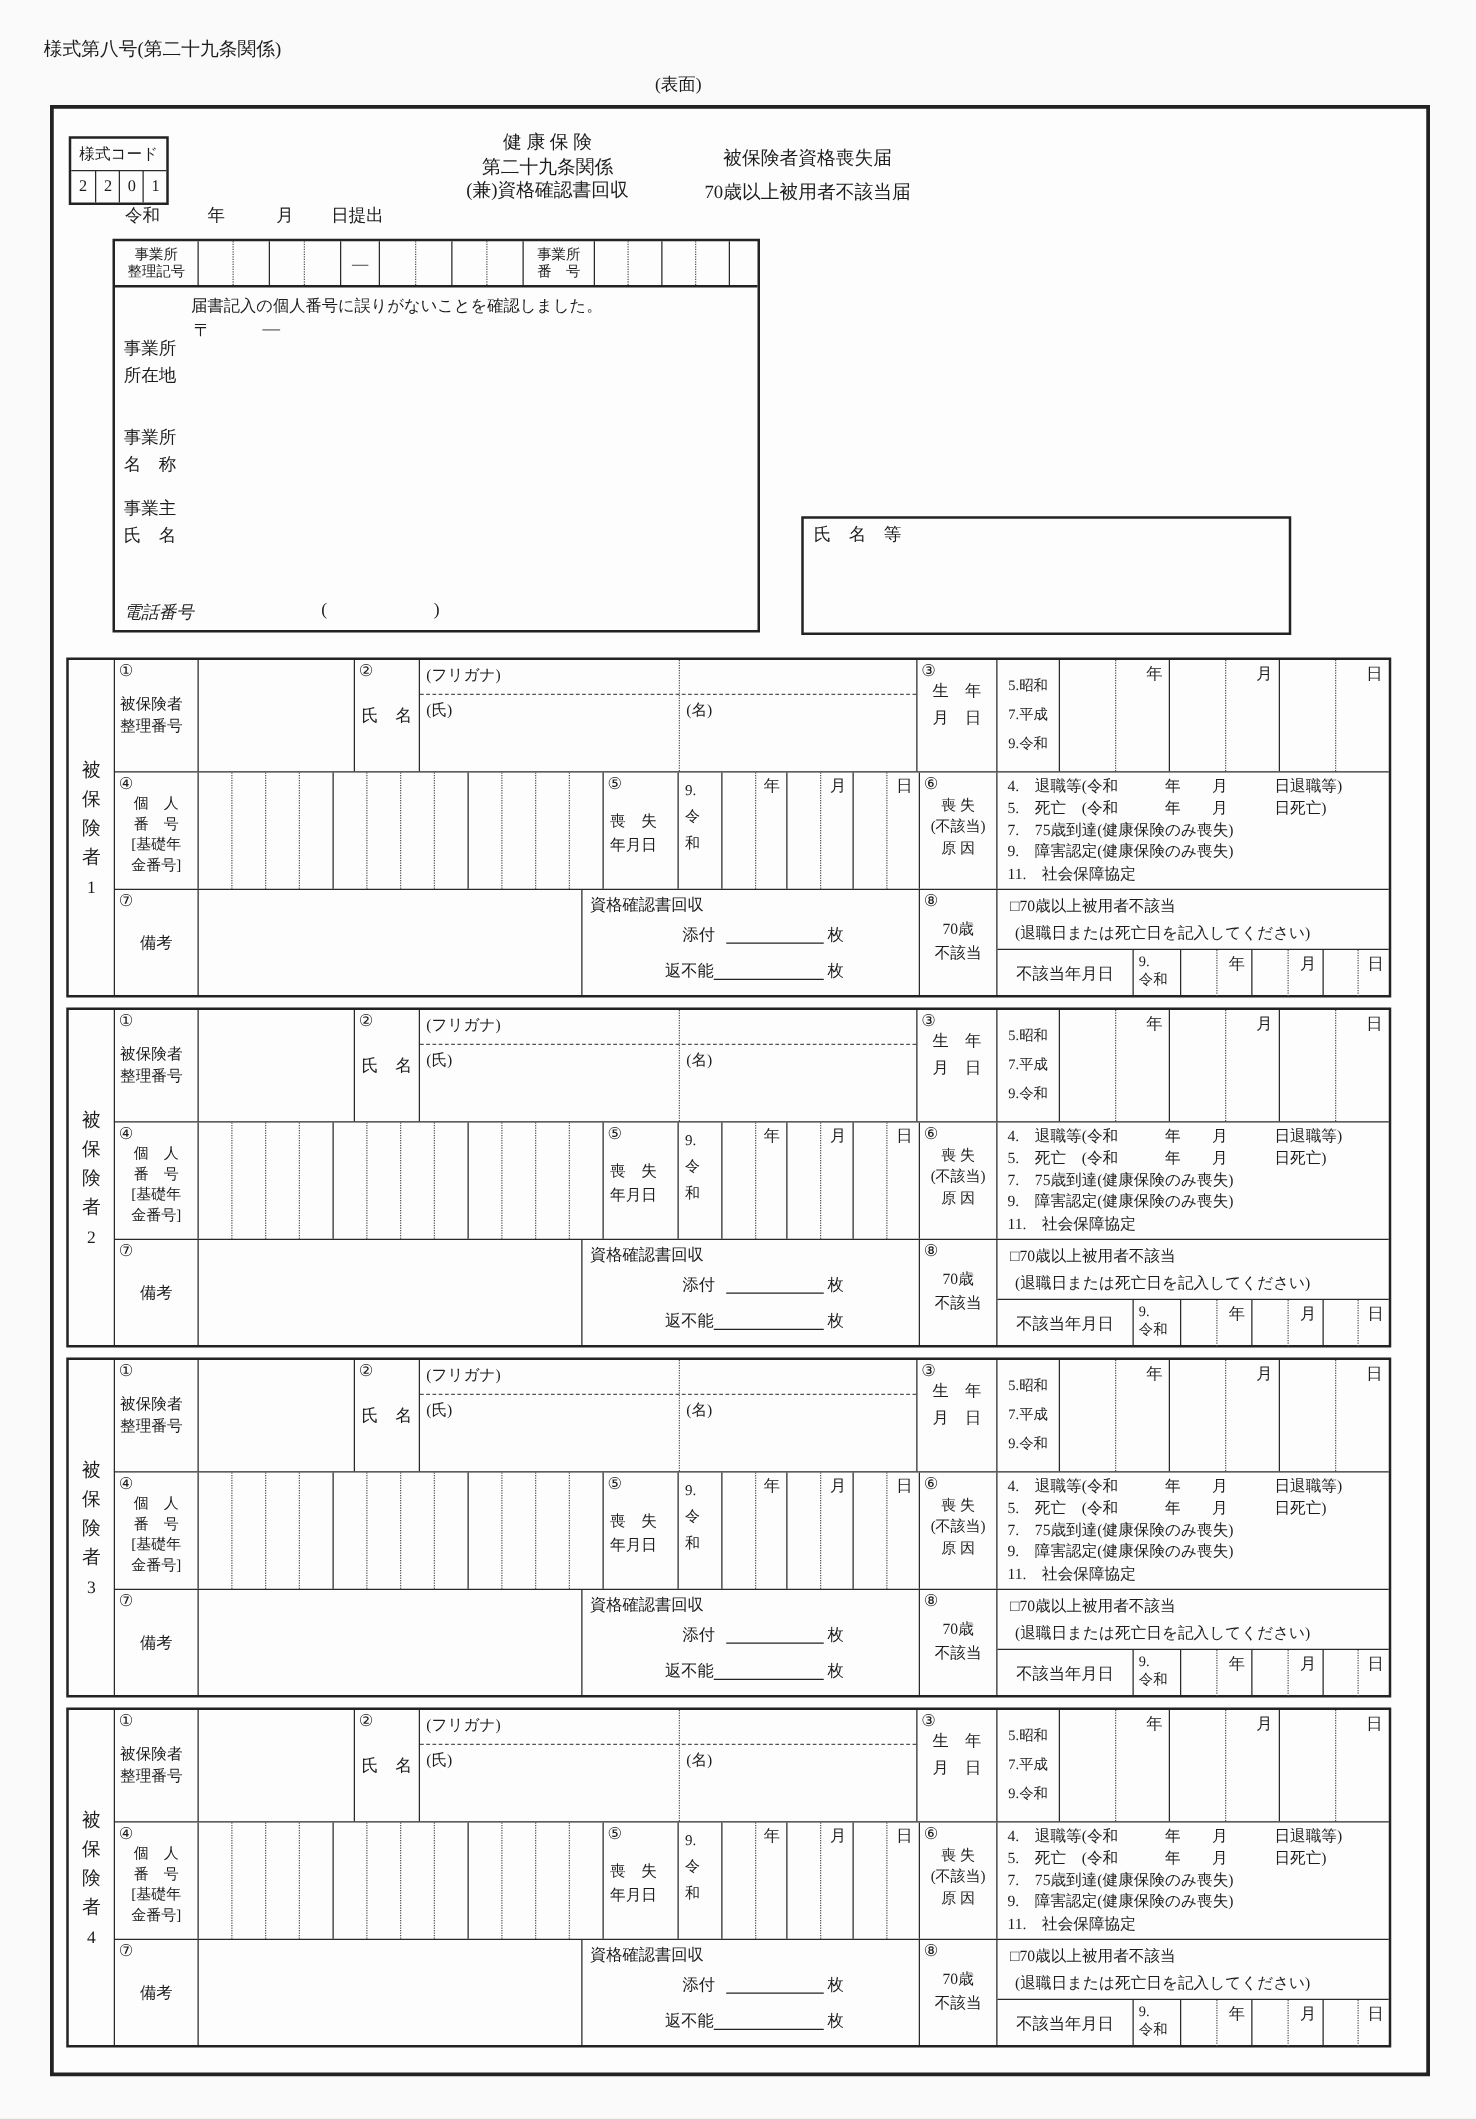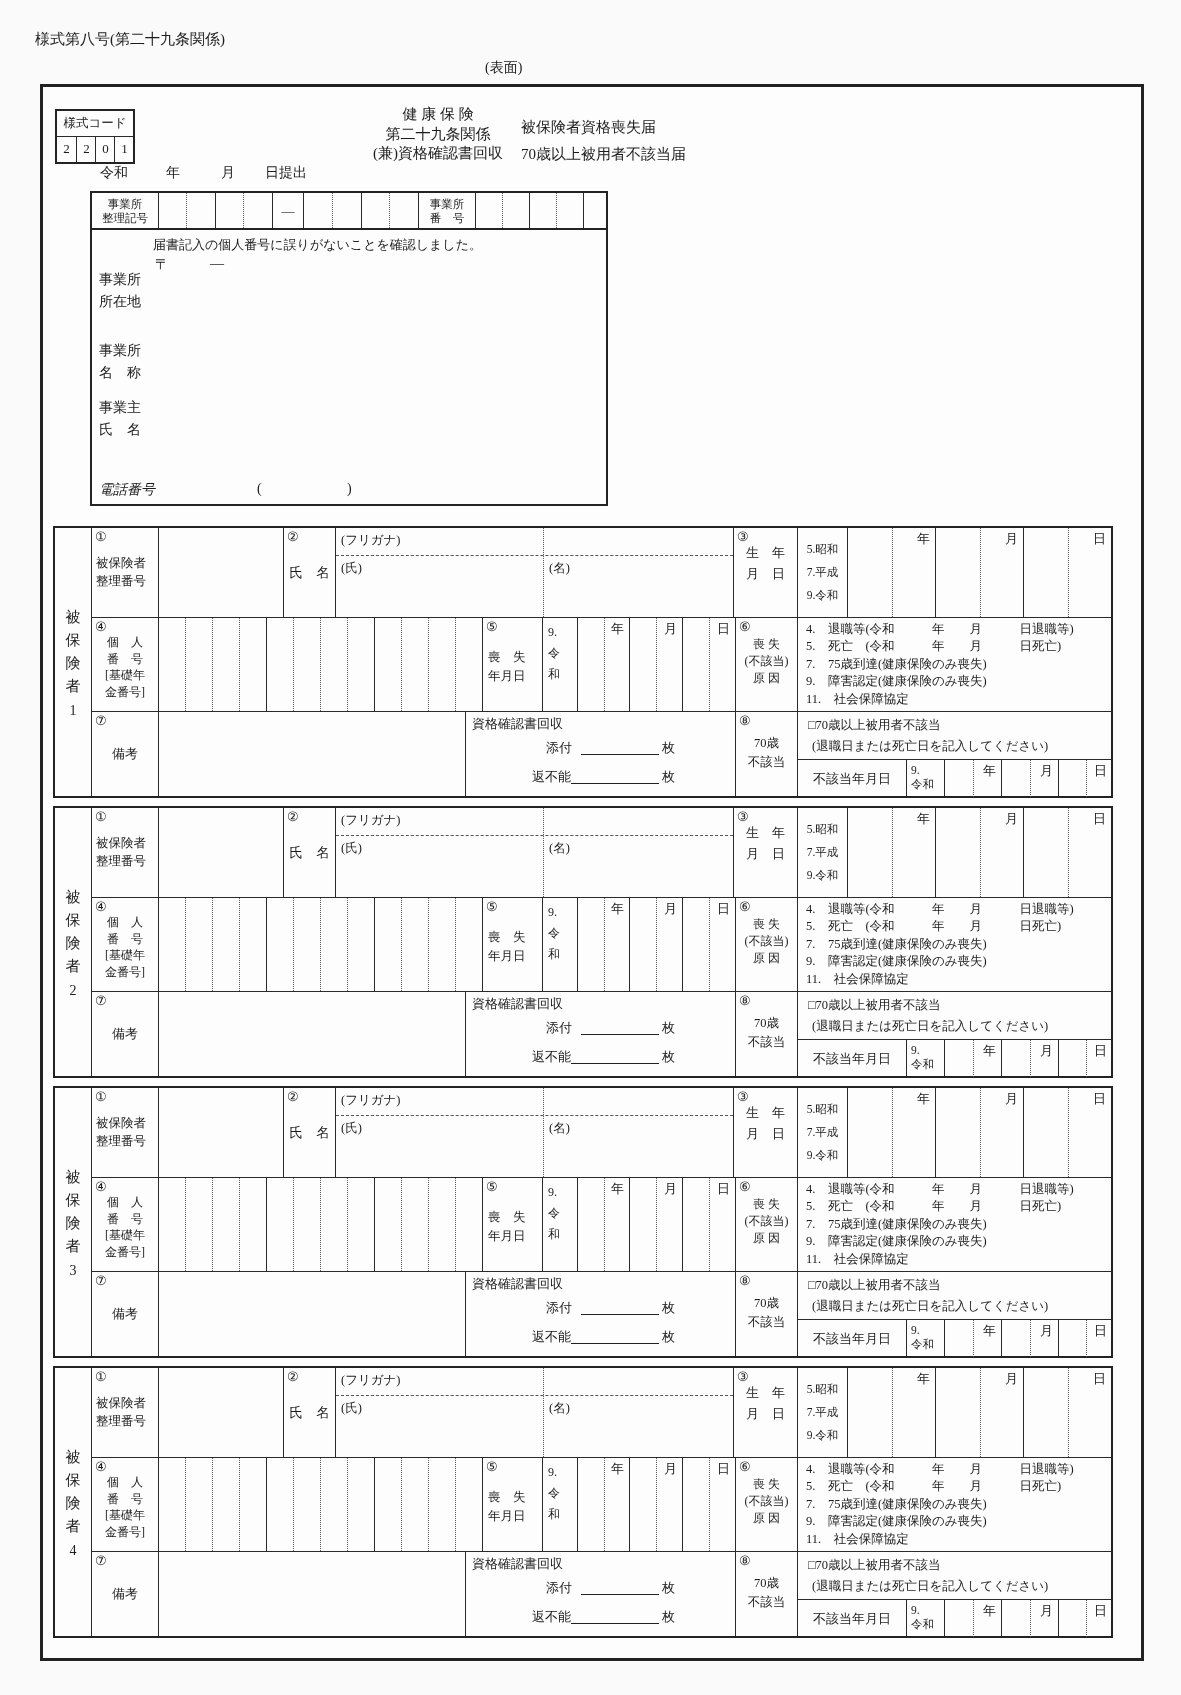--- a/index.html
+++ b/index.html
@@ -30,38 +30,38 @@
   .reason{font-size:12.5px;line-height:17.4px;}
   .blank{display:inline-block;border-bottom:1.5px solid #222;}
   .tinylbl{font-size:11.5px;line-height:14px;}
 </style>
 </head>
 <body>
 
 <div class="page">
 
   <div class="abs" style="left:35px;top:30px;font-size:15px;">様式第八号(第二十九条関係)</div>
-  <div class="abs" style="left:485px;top:59px;font-size:14px;">(表面)</div>
+  <div class="abs" style="left:524px;top:59px;font-size:14px;">(表面)</div>
 
   <div class="outer">
 
     <div class="abs box" style="left:12px;top:22px;width:80px;height:55px;">
       <div class="abs ctr" style="left:0;top:0;width:76px;height:25px;border-bottom:1px solid #2a2a2a;font-size:12.5px;">様式コード</div>
       <div class="abs ctr" style="left:0px;top:25px;width:19px;height:26px;font-size:13px;">2</div>
       <div class="abs ctr bl" style="left:19px;top:25px;width:19px;height:26px;font-size:13px;">2</div>
       <div class="abs ctr bl" style="left:38px;top:25px;width:19px;height:26px;font-size:13px;">0</div>
       <div class="abs ctr bl" style="left:57px;top:25px;width:19px;height:26px;font-size:13px;">1</div>
     </div>
 
     <div class="abs" style="left:280px;top:18px;width:230px;text-align:center;font-size:15px;line-height:19.5px;">
       <div>健 康 保 険</div>
       <div>第二十九条関係</div>
       <div>(兼)資格確認書回収</div>
     </div>
-    <div class="abs" style="left:478px;top:27px;width:250px;font-size:15px;line-height:27px;">
+    <div class="abs" style="left:478px;top:27px;width:250px;text-align:center;font-size:15px;line-height:27px;">
       <div>被保険者資格喪失届</div>
       <div>70歳以上被用者不該当届</div>
     </div>
 
     <div>
       <span class="abs" style="left:57px;top:77px;font-size:14px;">令和</span>
       <span class="abs" style="left:123px;top:77px;font-size:14px;">年</span>
       <span class="abs" style="left:178px;top:77px;font-size:14px;">月</span>
       <span class="abs" style="left:222px;top:77px;font-size:14px;">日提出</span>
     </div>
@@ -101,20 +101,23 @@
       <div class="abs" style="left:60px;top:147px;width:440px;height:45px;"></div>
       <div class="abs pre" style="left:7px;top:204px;font-size:14px;line-height:22px;">事業主
 氏　名</div>
       <div class="abs" style="left:60px;top:204px;width:440px;height:45px;"></div>
       <div class="abs" style="left:7px;top:288px;font-size:14px;font-style:italic;">電話番号</div>
       <div class="abs" style="left:165px;top:288px;font-size:14px;">(</div>
       <div class="abs" style="left:255px;top:288px;font-size:14px;">)</div>
       <div class="abs" style="left:85px;top:282px;width:260px;height:26px;"></div>
     </div>
 
+    <div class="abs box" style="left:598px;top:326px;width:392px;height:95px;">
+      <div class="abs" style="left:8px;top:4px;font-size:14px;">氏　名　等</div>
+    </div>
 
     <div id="blocks-host">
         <div class="block" style="top: 439px;">
   <div class="bstrip">
     <div class="vlabel">被保険者</div>
     <div class="bnum">1</div>
   </div>
 
   <div class="brow r1">
     <div class="cell" style="left:0;width:66px;">

